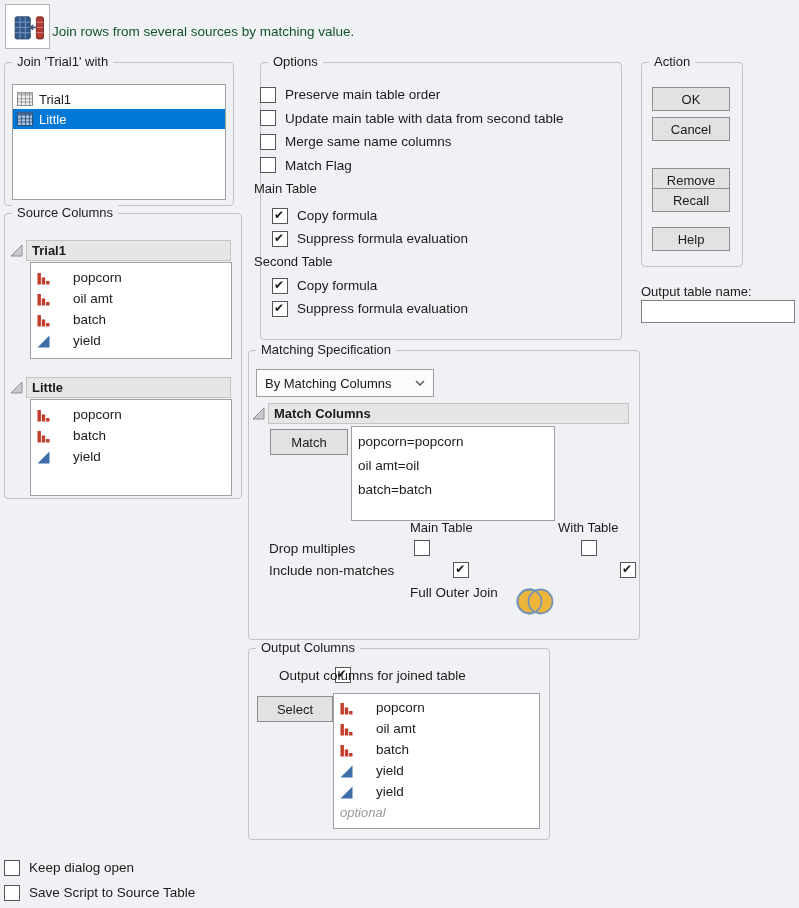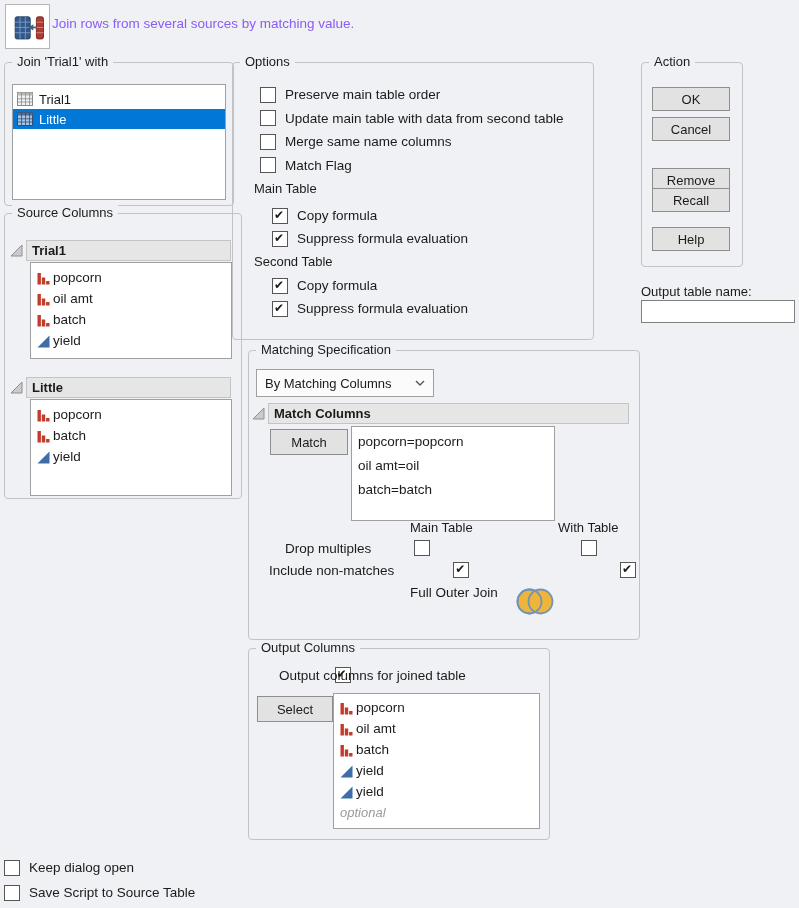--- a/index.html
+++ b/index.html
@@ -7,35 +7,35 @@
     width:799px;height:908px;position:relative;overflow:hidden;
     background:#F0F1F4;color:#1B1B1B;
     font-family:"Liberation Sans", sans-serif;font-size:13px;
   }
   .abs{position:absolute;}
   .group{position:absolute;border:1px solid #C2C3C6;border-radius:4px;}
   .gtitle{position:absolute;top:-9px;left:7px;background:#F0F1F4;padding:0 5px;white-space:nowrap;font-size:13px;}
   .listbox{position:absolute;background:#FFFFFF;border:1px solid #A0A0A0;overflow:hidden;}
   .trow{height:20px;display:flex;align-items:center;gap:6px;padding-left:4px;}
   .trow.selected{background:#0078D7;color:#FFFFFF;}
-  .colrow{height:21px;display:flex;align-items:center;gap:3px;padding-left:6px;font-size:13.5px;}
+  .colrow{height:21px;display:flex;align-items:center;gap:23px;padding-left:6px;font-size:13.5px;}
   .colrow .cicon{flex:none;display:flex;align-items:center;}
   .sechdr{position:absolute;height:19px;background:#E6E6E7;border:1px solid #C4C4C6;
     font-weight:bold;display:flex;align-items:center;padding-left:5px;font-size:13px;}
   .disc{position:absolute;width:13px;height:13px;}
   .cb{display:inline-block;width:14px;height:14px;background:#FFFFFF;border:1px solid #555;
     position:relative;flex:none;box-sizing:content-box;}
   .cb.checked::after{content:"✔";position:absolute;left:1px;top:-1px;font-size:12px;line-height:14px;color:#1A1A1A;}
   .btn{position:absolute;background:#E2E2E2;border:1px solid #8E8E8E;display:flex;align-items:center;
     justify-content:center;font-size:13px;cursor:default;}
   .checkline{display:flex;align-items:center;gap:9px;}
   .lbl{white-space:nowrap;}
   .hdriconbox{position:absolute;left:5px;top:4px;width:43px;height:43px;background:#FFFFFF;
     border:1px solid #B5B5B5;display:flex;align-items:center;justify-content:center;}
-  .desc{position:absolute;left:52px;top:16px;font-size:13.5px;color:#8b5cf6;}
+  .desc{position:absolute;left:52px;top:24px;font-size:13.5px;color:#14532d;}
   .dropdown{position:absolute;background:#FBFBFB;border:1px solid #A0A0A0;display:flex;
     align-items:center;justify-content:space-between;padding:0 8px;box-sizing:border-box;}
   .input{position:absolute;background:#FFFFFF;border:1px solid #808080;box-sizing:border-box;}
   .pairline{line-height:24px;padding-left:6px;font-size:13.5px;white-space:nowrap;}
   .optionalrow{height:21px;display:flex;align-items:center;padding-left:6px;
     font-size:13px;font-style:italic;color:#9A9A9A;}
   .plainlabel{position:absolute;white-space:nowrap;}
 </style>
 </head>
 <body>
@@ -169,21 +169,21 @@
       <span class="cicon">
         <svg width="13" height="14" viewBox="0 0 13 14">
           <path d="M0.5 13.5 L12.5 13.5 L12.5 1.5 Z" fill="#3C6EA8"></path>
         </svg>
       </span>
       <span>yield</span>
     </div>
   </div>
 
 
-<div class="group" style="left:232px;top:62px;width:360px;height:276px;">
+<div class="group" style="left:260px;top:62px;width:360px;height:276px;">
   <div class="gtitle">Options</div>
 </div>
 <div class="abs" style="left:260px;top:83px;">
     <div class="checkline" style="height: 23.5px;">
       <span class="cb"></span>
       <span class="lbl" style="font-size: 13.5px;">Preserve main table order</span>
     </div>
     <div class="checkline" style="height: 23.5px;">
       <span class="cb"></span>
       <span class="lbl" style="font-size: 13.5px;">Update main table with data from second table</span>
@@ -258,21 +258,21 @@
 <div class="btn" style="left:270px;top:429px;width:76px;height:24px;">Match</div>
 <div class="listbox" style="left:351px;top:426px;width:202px;height:90px;padding-top:3px;">
     <div class="pairline">popcorn=popcorn</div>
     <div class="pairline">oil amt=oil</div>
     <div class="pairline">batch=batch</div>
   </div>
 
 <div class="plainlabel" style="left:410px;top:520px;">Main Table</div>
 <div class="plainlabel" style="left:558px;top:520px;">With Table</div>
 
-<div class="plainlabel" style="left:269px;top:541px;font-size:13.5px;margin-left:16px;">Drop multiples</div>
+<div class="plainlabel" style="left:269px;top:541px;font-size:13.5px;">Drop multiples</div>
 <span class="cb abs" style="left:414px;top:540px;"></span>
 <span class="cb abs" style="left:561px;top:540px;"></span>
 
 <div class="plainlabel" style="left:269px;top:563px;font-size:13.5px;">Include non-matches</div>
 <span class="cb abs checked" style="left:414px;top:562px;"></span>
 <span class="cb abs checked" style="left:561px;top:562px;"></span>
 
 <div class="plainlabel" style="left:410px;top:585px;font-size:13.5px;">Full Outer Join</div>
 <div class="abs" style="left:516px;top:585px;">
   <svg width="38" height="33" viewBox="0 0 38 33">

